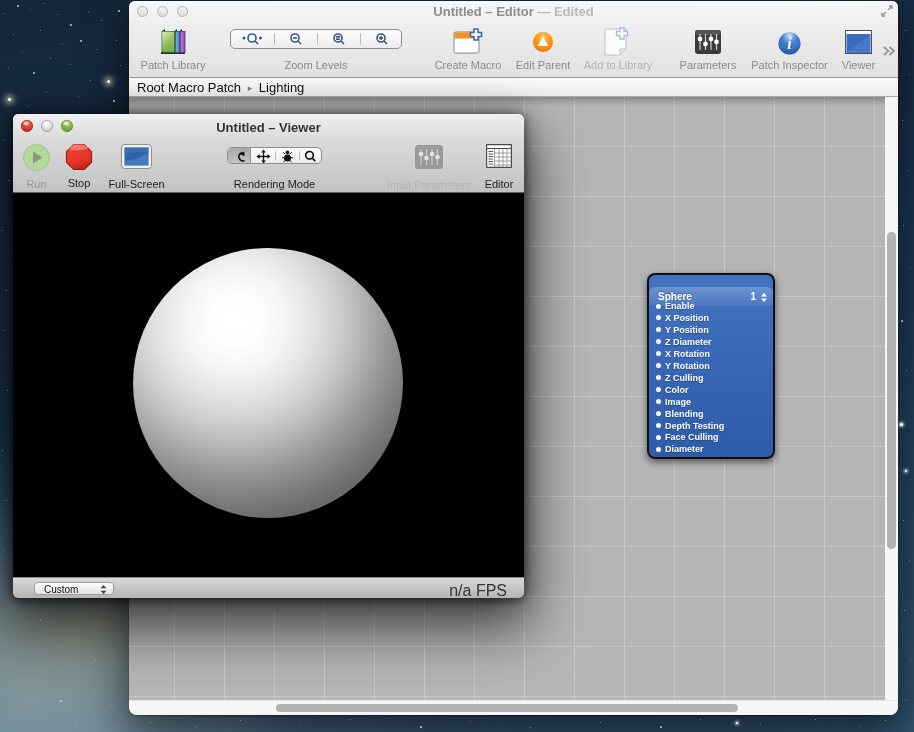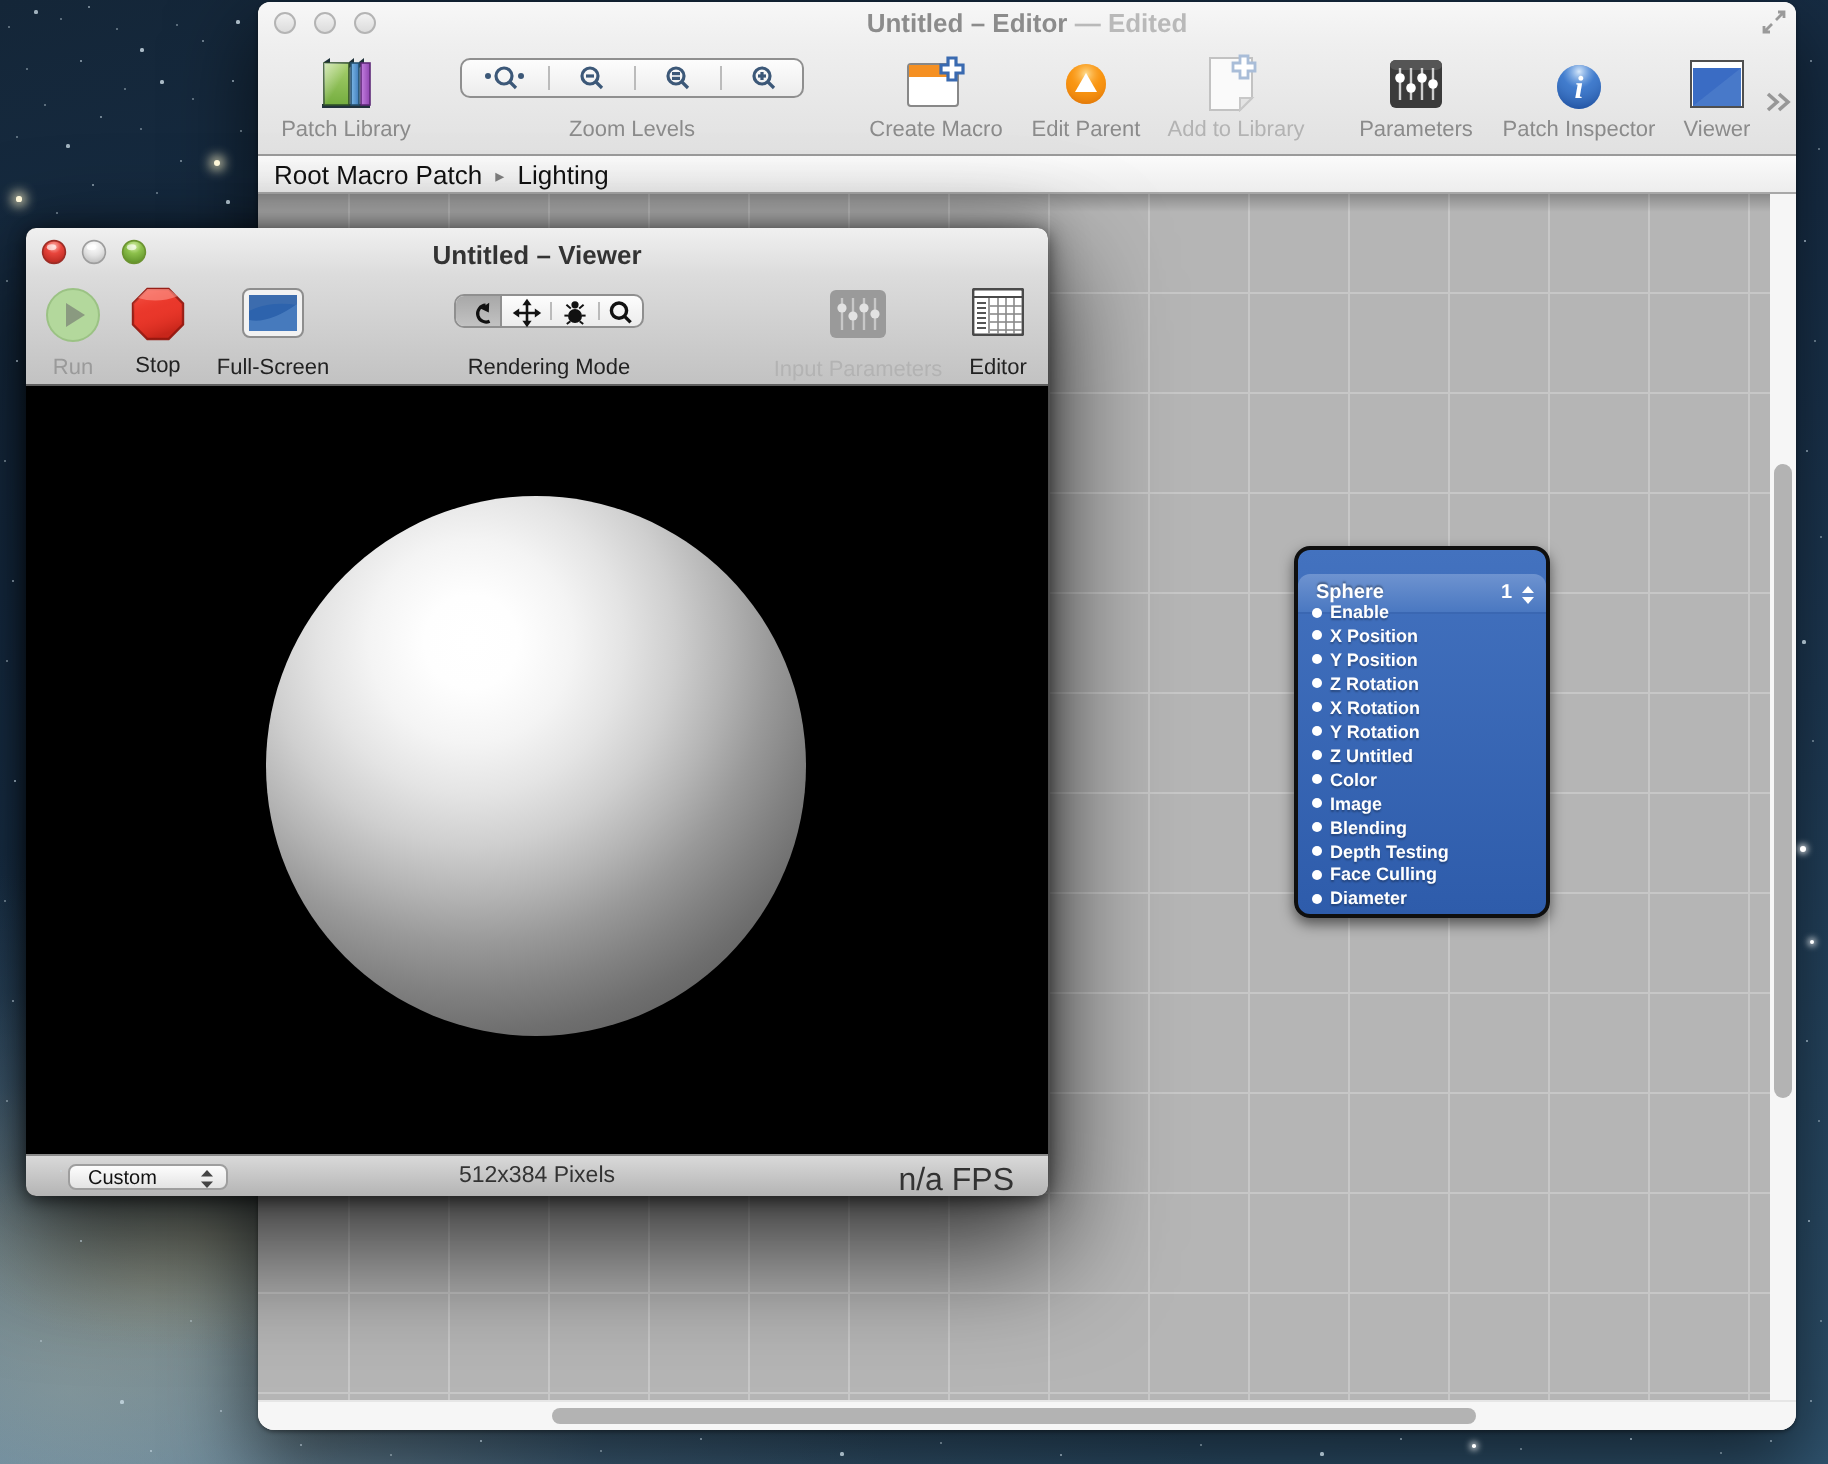--- a/index.html
+++ b/index.html
@@ -286,33 +286,33 @@
       <div class="port" style="top: 36.95px;">
         <span class="dot"></span>
         <span class="lbl">X Position</span>
       </div>
       <div class="port" style="top: 48.9px;">
         <span class="dot"></span>
         <span class="lbl">Y Position</span>
       </div>
       <div class="port" style="top: 60.85px;">
         <span class="dot"></span>
-        <span class="lbl">Z Rotation</span>
+        <span class="lbl">Z Diameter</span>
       </div>
       <div class="port" style="top: 72.8px;">
         <span class="dot"></span>
         <span class="lbl">X Rotation</span>
       </div>
       <div class="port" style="top: 84.75px;">
         <span class="dot"></span>
         <span class="lbl">Y Rotation</span>
       </div>
       <div class="port" style="top: 96.7px;">
         <span class="dot"></span>
-        <span class="lbl">Z Untitled</span>
+        <span class="lbl">Z Culling</span>
       </div>
       <div class="port" style="top: 108.65px;">
         <span class="dot"></span>
         <span class="lbl">Color</span>
       </div>
       <div class="port" style="top: 120.6px;">
         <span class="dot"></span>
         <span class="lbl">Image</span>
       </div>
       <div class="port" style="top: 132.55px;">
@@ -487,21 +487,20 @@
   </div>
 
   <div id="vw-bottom">
     <div id="popup">
       <span class="cap">Custom</span>
       <svg width="7" height="9" viewBox="0 0 7 9" style="position:absolute;right:6px;top:2px;">
         <path d="M3.5 0 L6.5 3.2 H0.5 Z" fill="#444"></path>
           <path d="M3.5 9 L0.5 5.8 h6 Z" fill="#444"></path>
       </svg>
     </div>
-    <div class="mid">512x384 Pixels</div>
     <div class="fps">n/a FPS</div>
   </div>
 </div>
 
 <div class="star" style="left: 17px; top: 5px; width: 1.5px; height: 1.5px; opacity: 0.75;"></div>
 <div class="star" style="left: 30px; top: 9px; width: 1px; height: 1px; opacity: 0.5;"></div>
 <div class="star" style="left: 44px; top: 3px; width: 1.3px; height: 1.3px; opacity: 0.65;"></div>
 <div class="star" style="left: 58px; top: 14px; width: 1px; height: 1px; opacity: 0.5;"></div>
 <div class="star" style="left: 70px; top: 24px; width: 1.6px; height: 1.6px; opacity: 0.8;"></div>
 <div class="star" style="left: 88px; top: 12px; width: 1px; height: 1px; opacity: 0.5;"></div>

